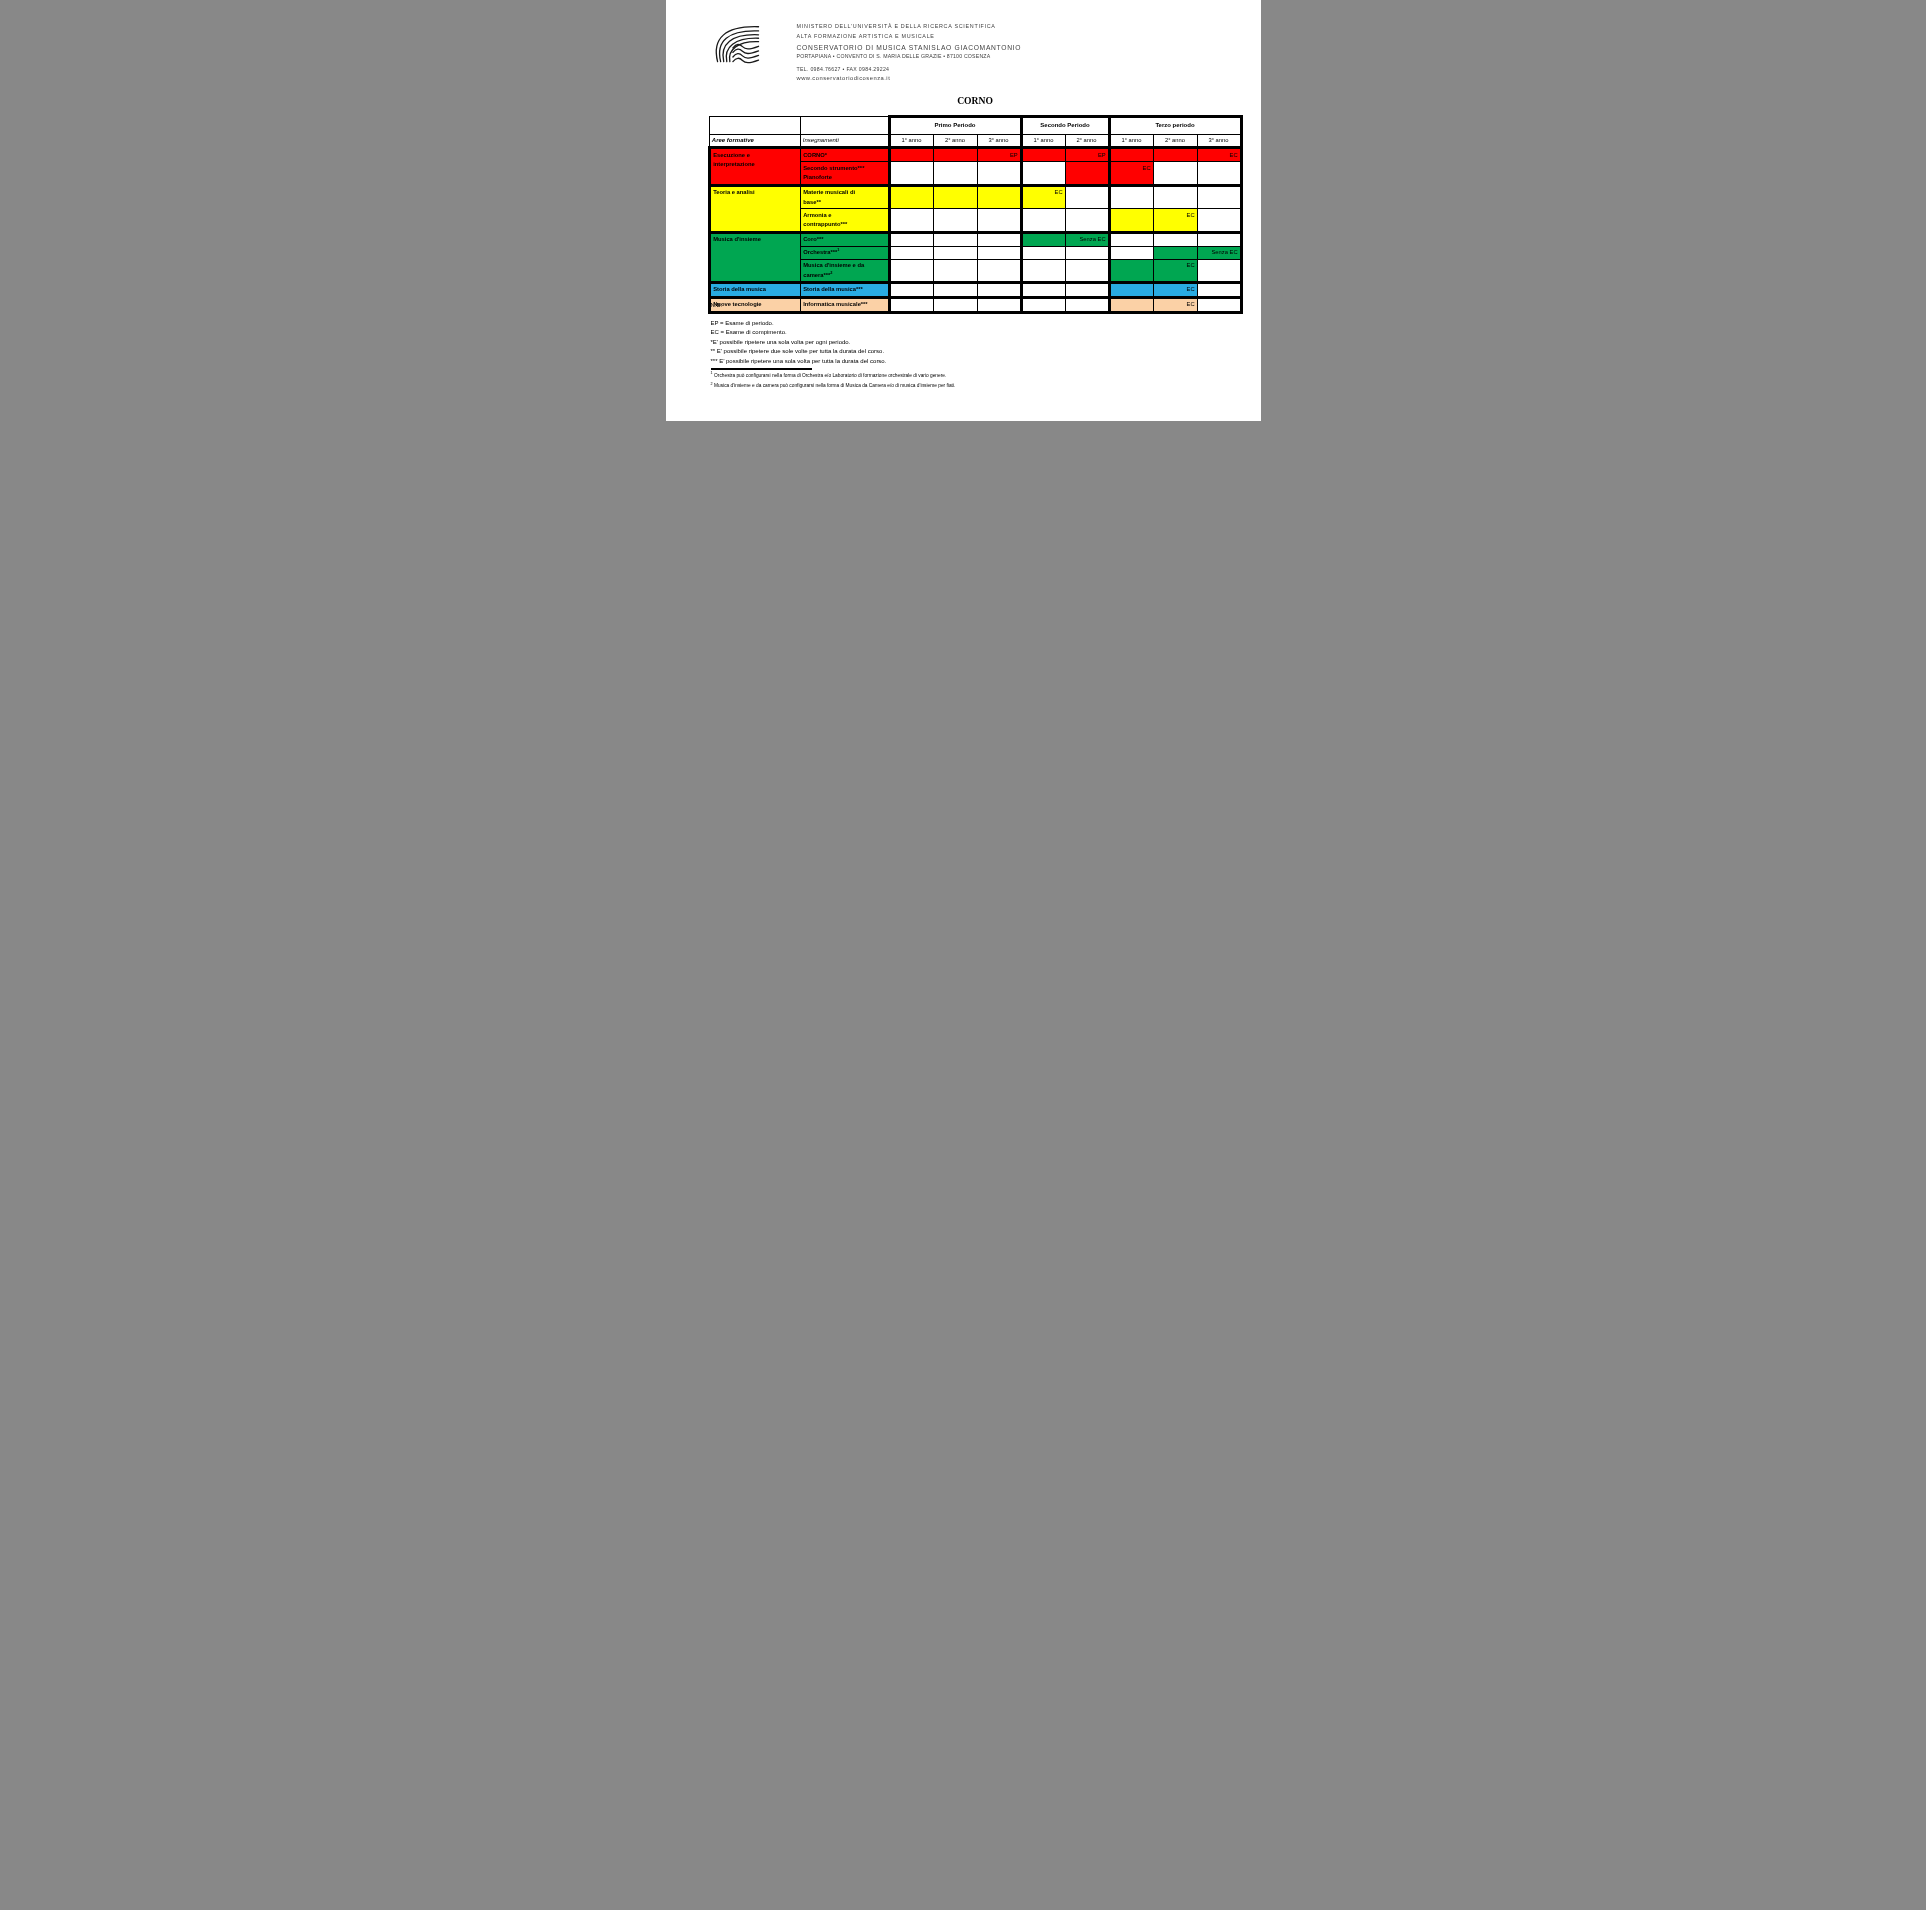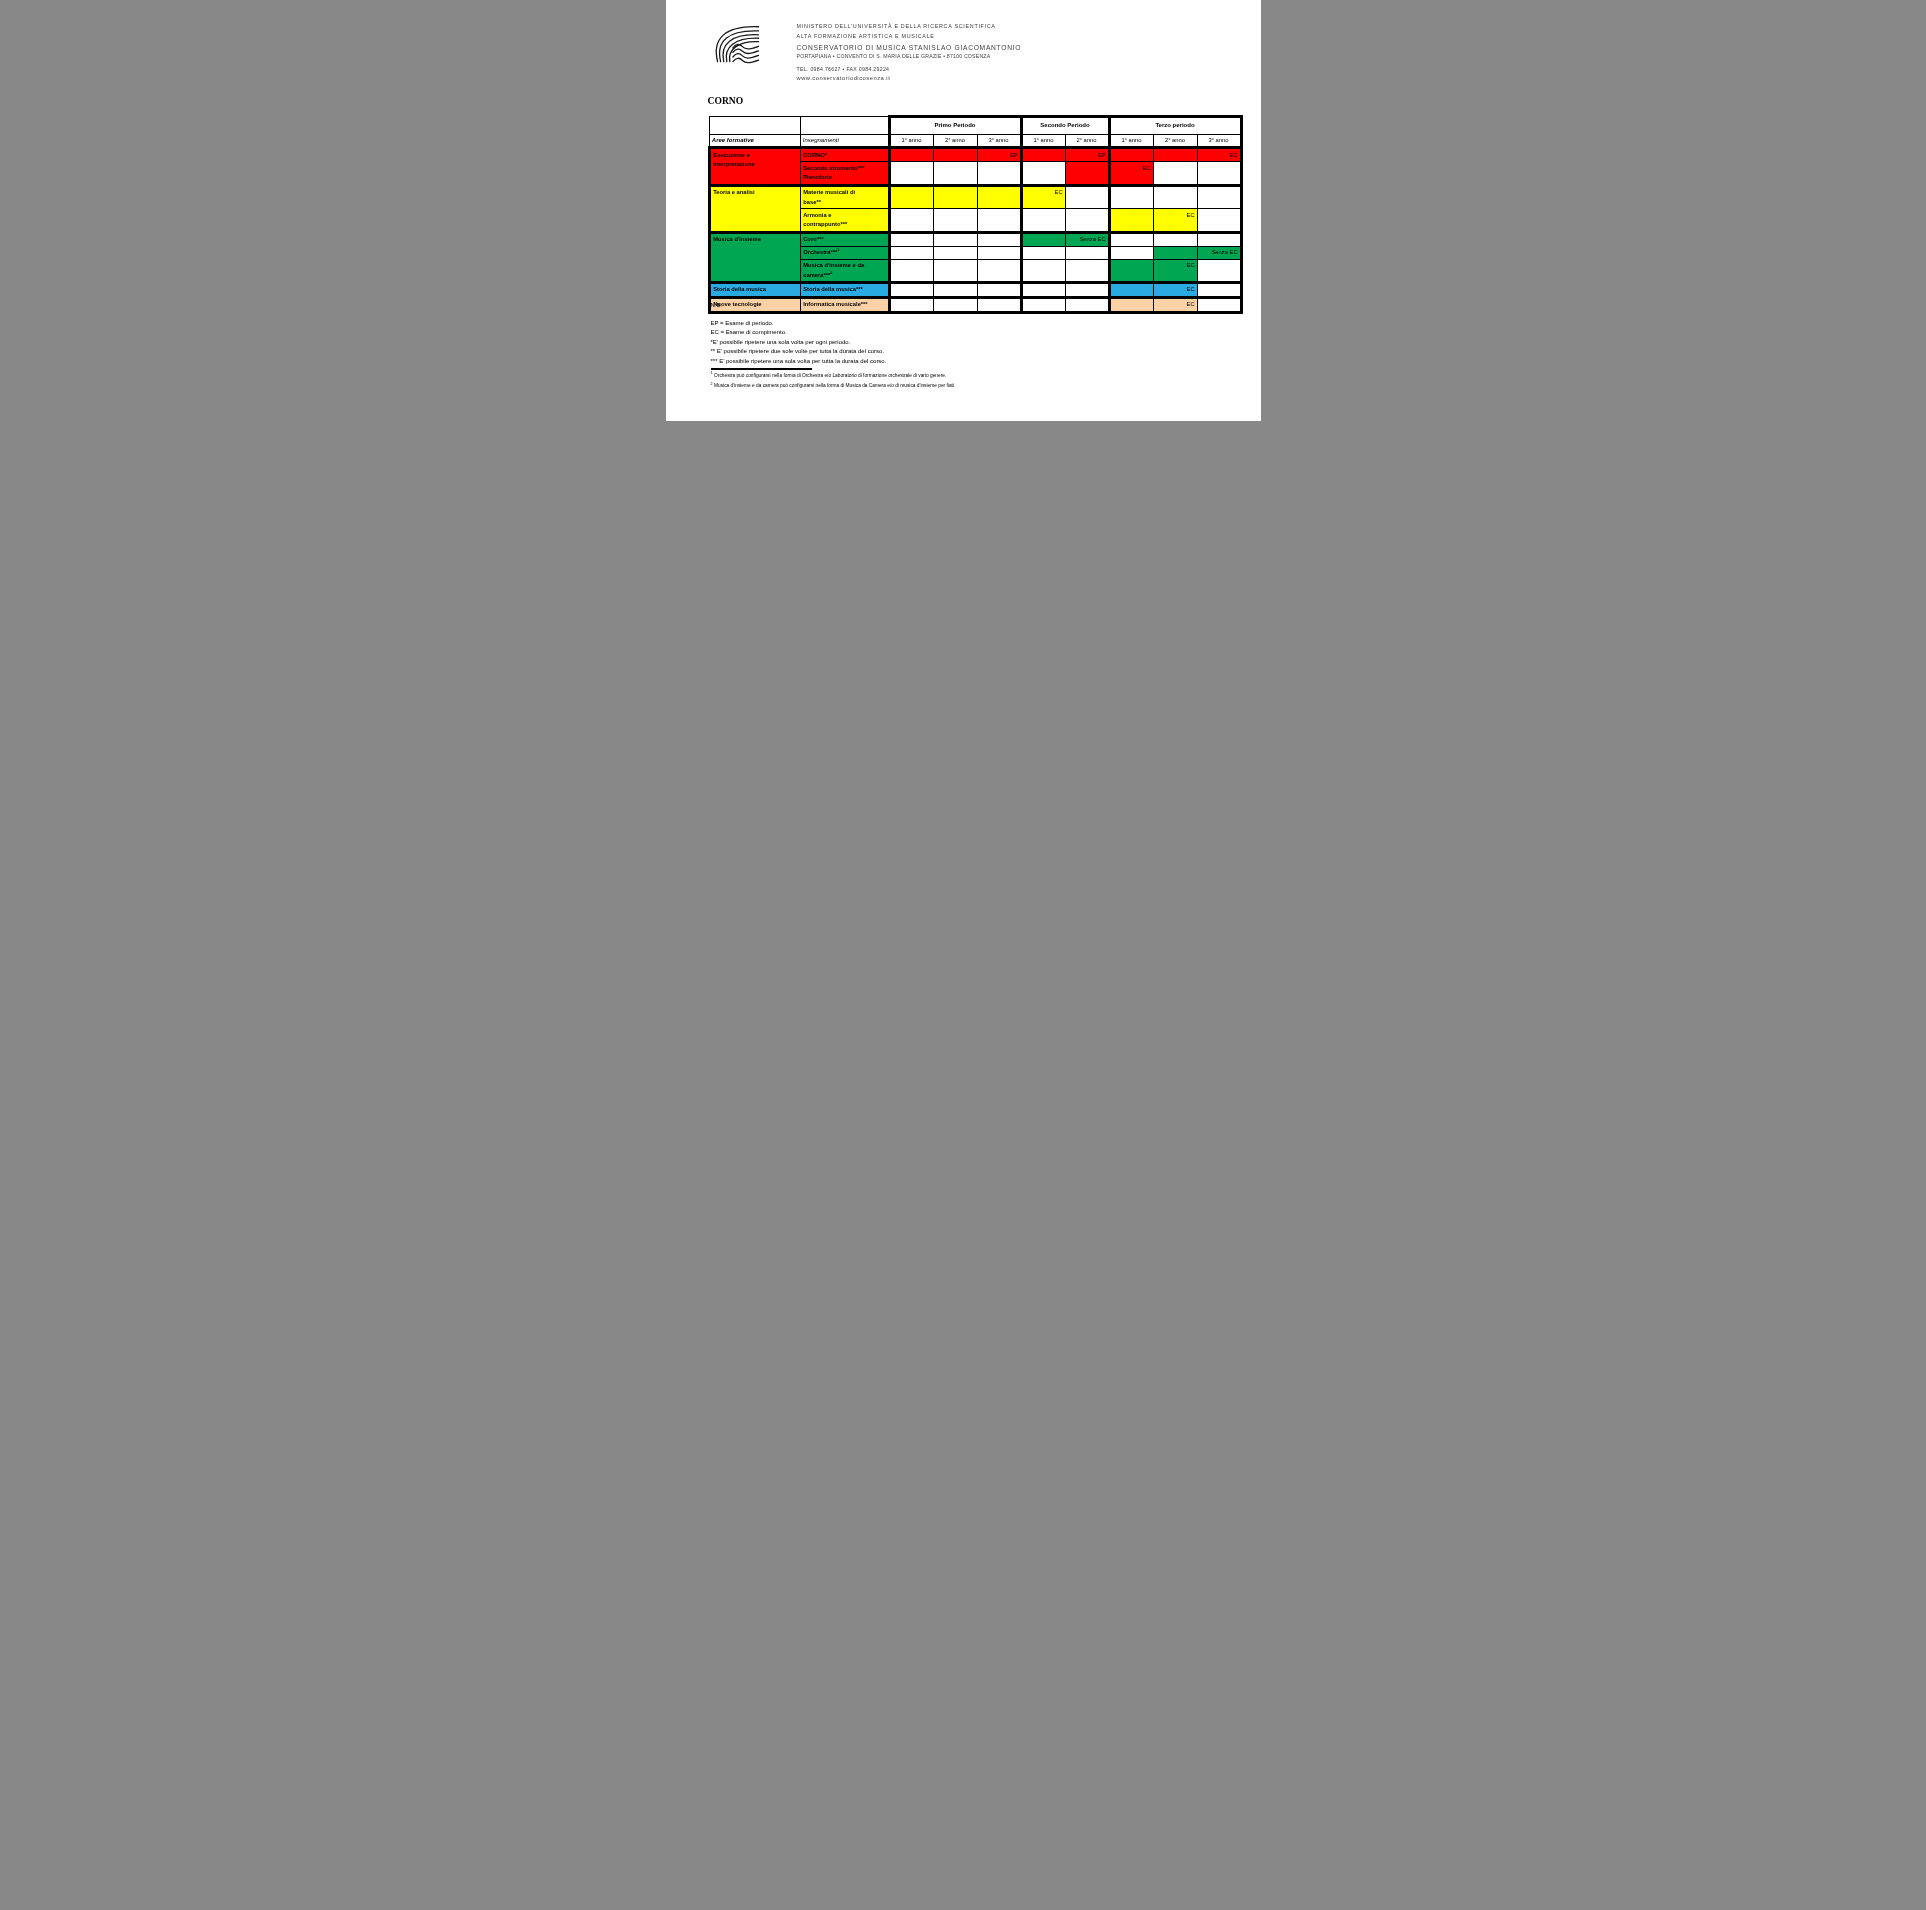--- a/index.html
+++ b/index.html
@@ -12,21 +12,21 @@
   .logo{position:absolute; left:45px; top:21px; width:66px; height:49px;}
   .org{position:absolute; left:131px; top:23px; color:var(--header_text); white-space:nowrap;}
   .org-l1{font-size:5.4px; letter-spacing:0.7px; margin:0 0 3.5px 0;}
   .org-l2{font-size:5.4px; letter-spacing:0.7px; margin:0 0 5.8px 0;}
   .org-name{font-size:6.7px; letter-spacing:0.7px; margin:0 0 1.9px 0;}
   .org-addr{font-size:5.2px; letter-spacing:0.2px; margin:0 0 6.5px 0;}
   .org-tel{font-size:5.2px; letter-spacing:0.3px; margin:0 0 3.1px 0;}
   .org-web{font-size:5.8px; letter-spacing:0.5px; margin:0;}
   
   .doc-title{
-    position:absolute; left:42px; top:95px; width:535px; 
+    position:absolute; left:42px; top:95px; width:535px; text-align:center;
     font-family:"Liberation Serif", serif; font-weight:bold; font-size:9.6px;
   }
   
   .tbl-wrap{position:absolute; left:42px; top:115px;}
   table{border-collapse:collapse; table-layout:fixed; width:535px;}
   td{
     border:0.8px solid var(--border); padding:0.8px 2.3px; vertical-align:top;
     font-size:5.8px; line-height:1.65; font-weight:bold; overflow:hidden;
     background:#fff;
   }

